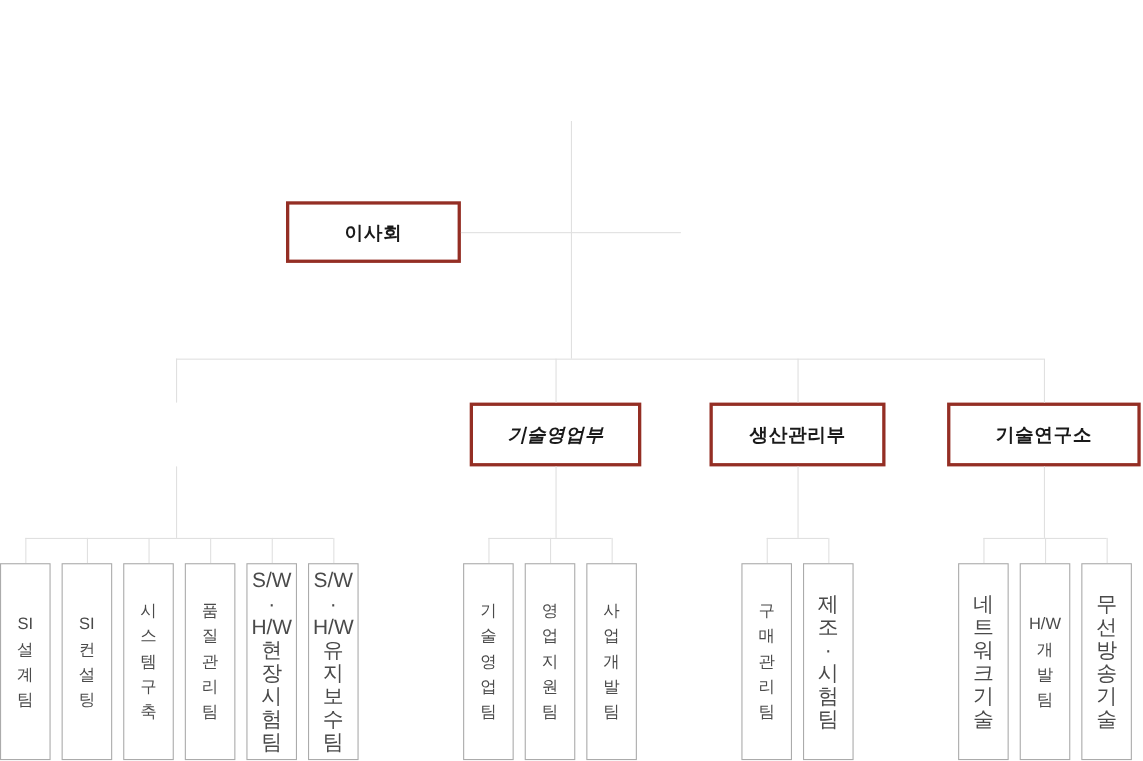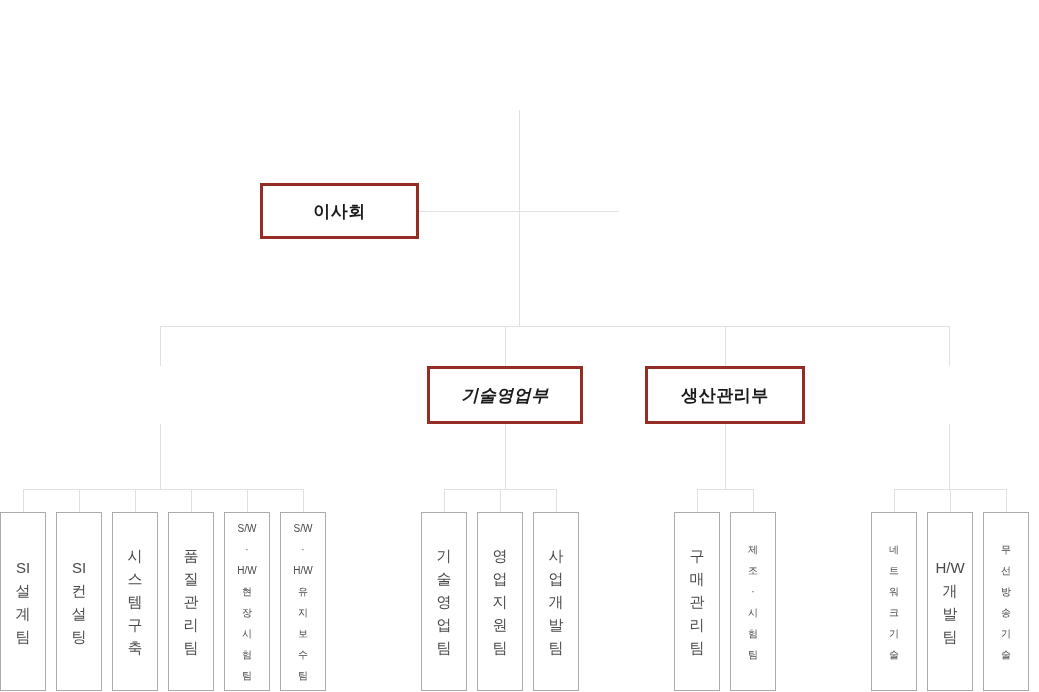--- a/index.html
+++ b/index.html
@@ -55,38 +55,41 @@
     align-items:center;justify-content:center;
   }
   .team-unit{
     display:block;
     color:var(--team-text);
     font-size:15px;
     line-height:23px;
     white-space:nowrap;
     text-align:center;
   }
-  .team-box.dense .team-unit{line-height:21px;font-size:10px;}
+  .team-box.dense .team-unit{line-height:21px;font-size:19px;}
 </style>
 </head>
 <body>
 
 <div id="org-canvas">
 
 
   <div class="abs outline-box" id="staff-board">
     <span>이사회</span>
   </div>
 
 
   <div class="abs outline-box" id="dept-1">
     <span>기술영업부</span>
   </div>
   <div class="abs outline-box" id="dept-2">
     <span>생산관리부</span>
+  </div>
+  <div class="abs outline-box" id="dept-3">
+    <span>기술연구소</span>
   </div>
 
   <div id="lines-layer">
       <div class="vline" style="left: 519px; top: 110px; height: 216px;"></div>
       <div class="hline" style="left: 419px; top: 211px; width: 200px;"></div>
       <div class="hline" style="left: 160px; top: 326px; width: 789px;"></div>
       <div class="vline" style="left: 160px; top: 326px; height: 40px;"></div>
       <div class="vline" style="left: 160px; top: 424px; height: 65px;"></div>
       <div class="hline" style="left: 23px; top: 489px; width: 280px;"></div>
       <div class="vline" style="left: 23px; top: 489px; height: 23px;"></div>

